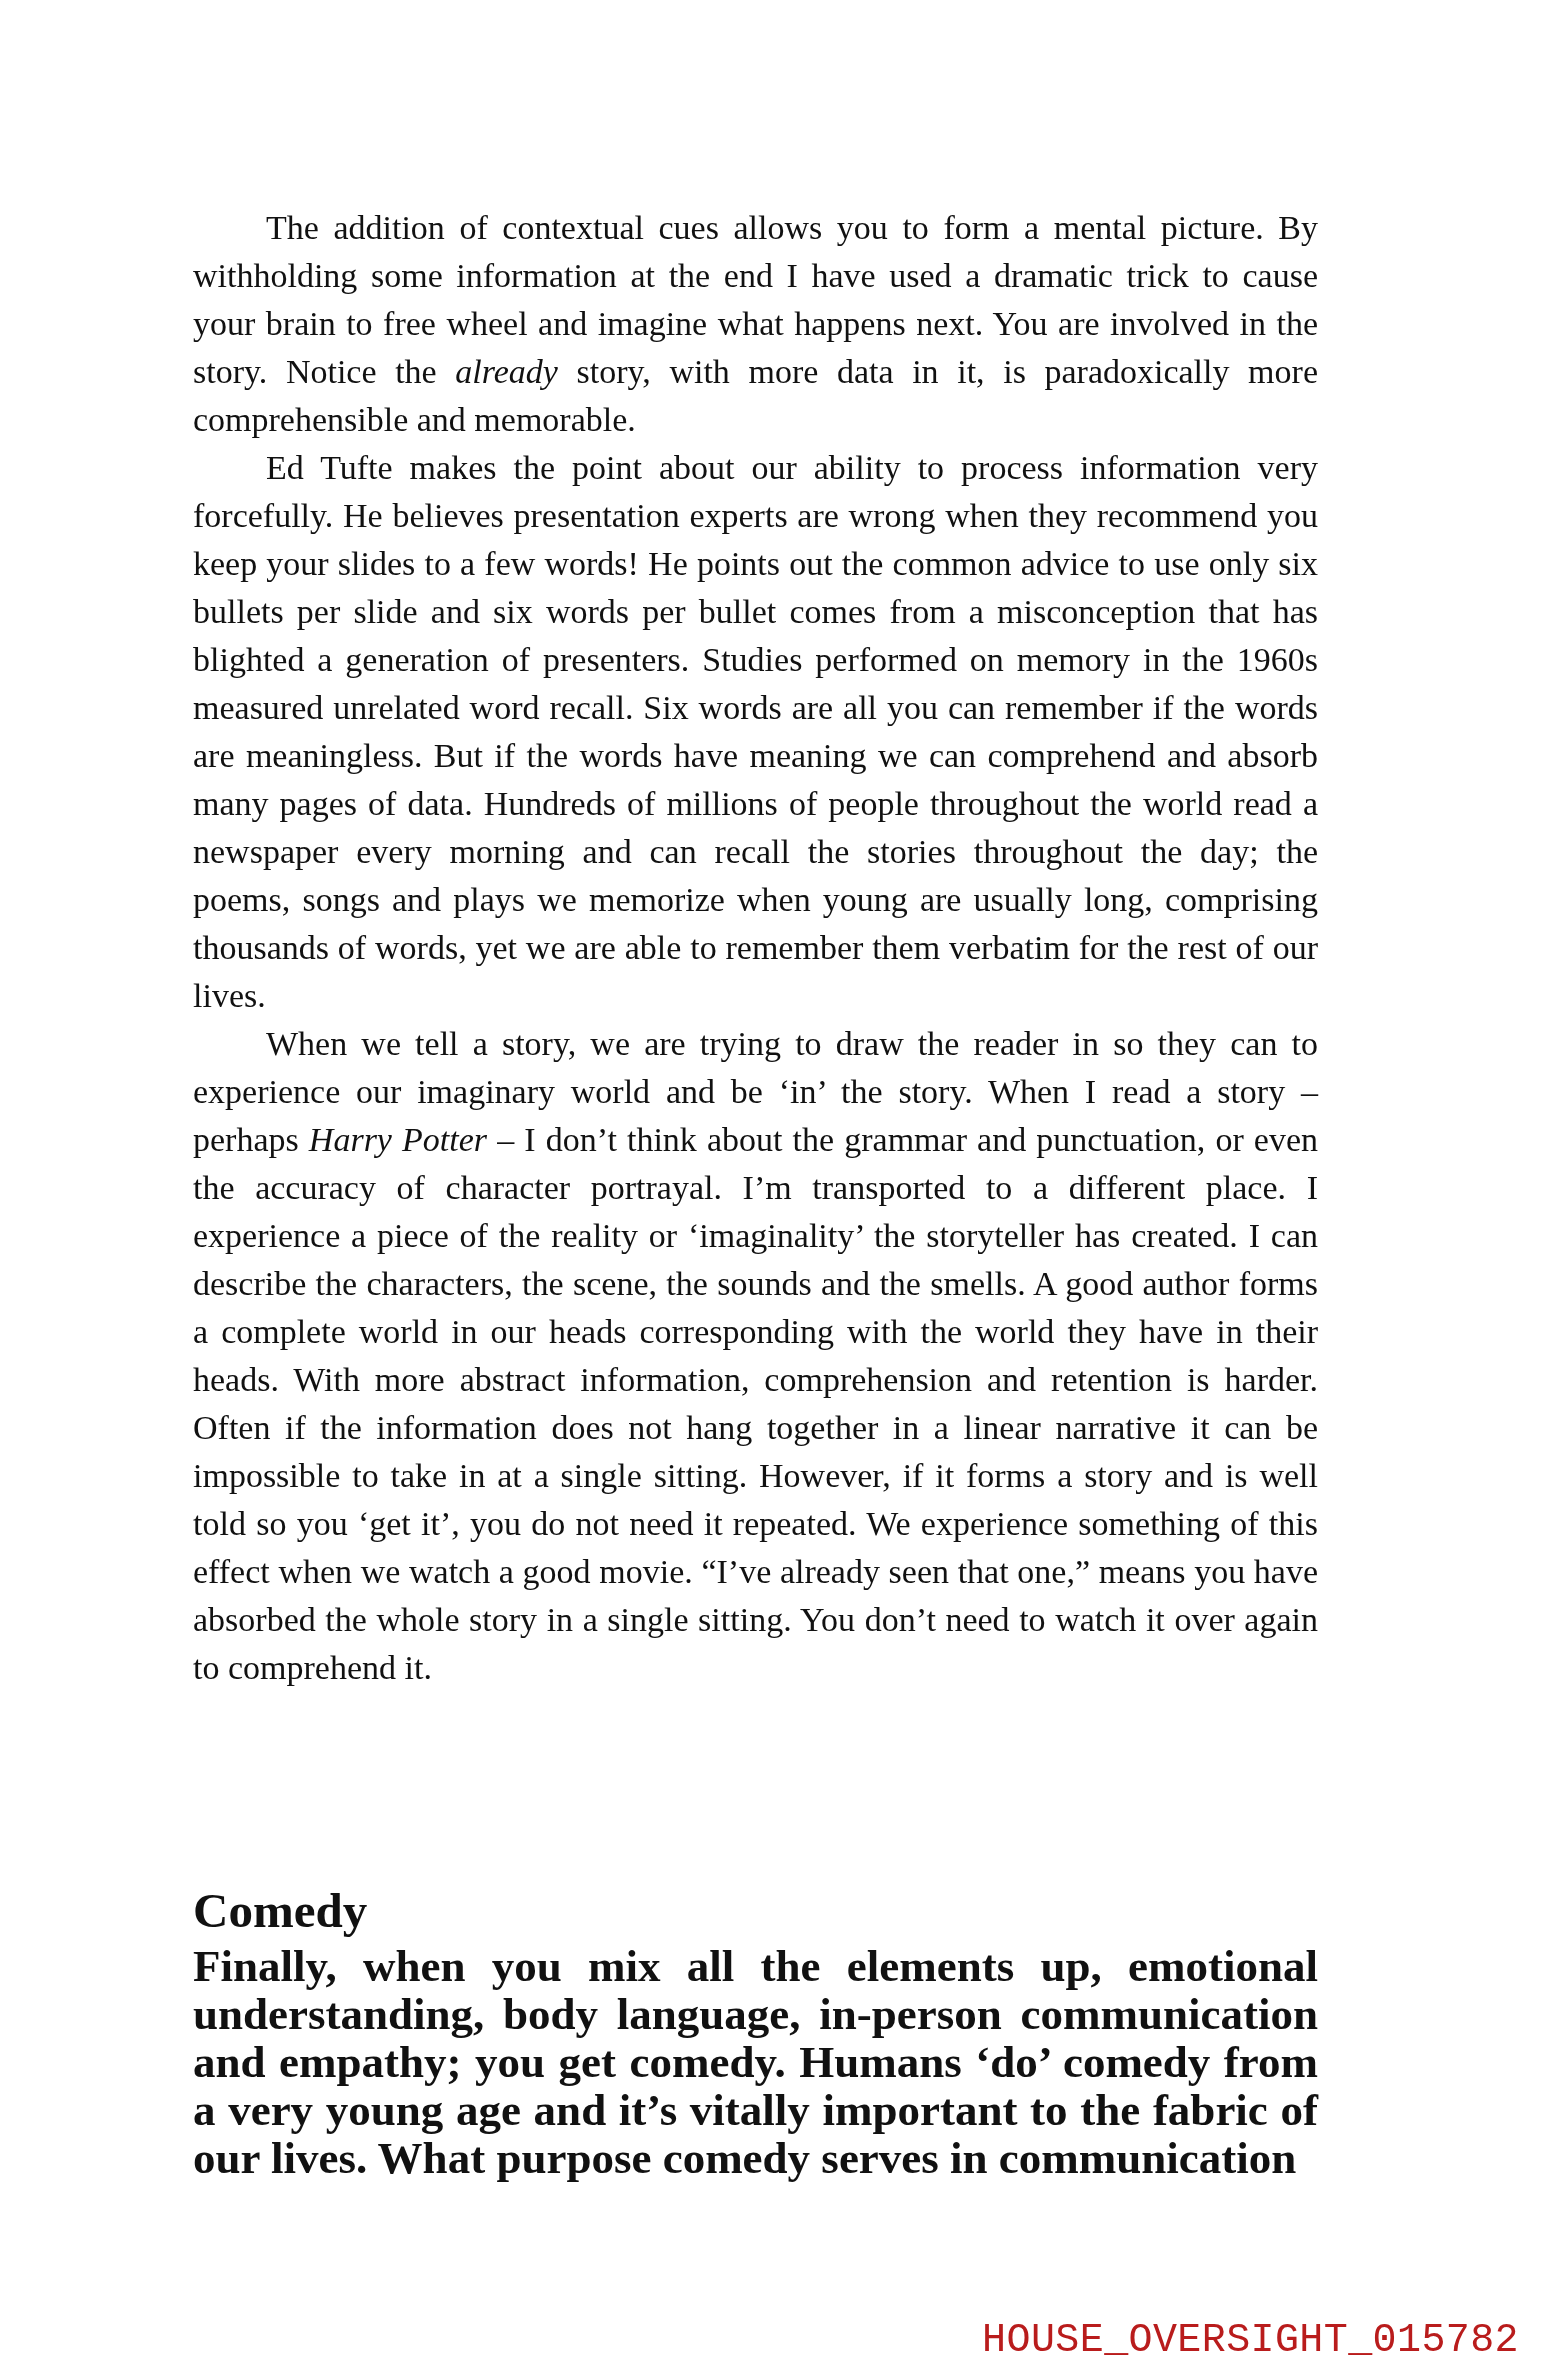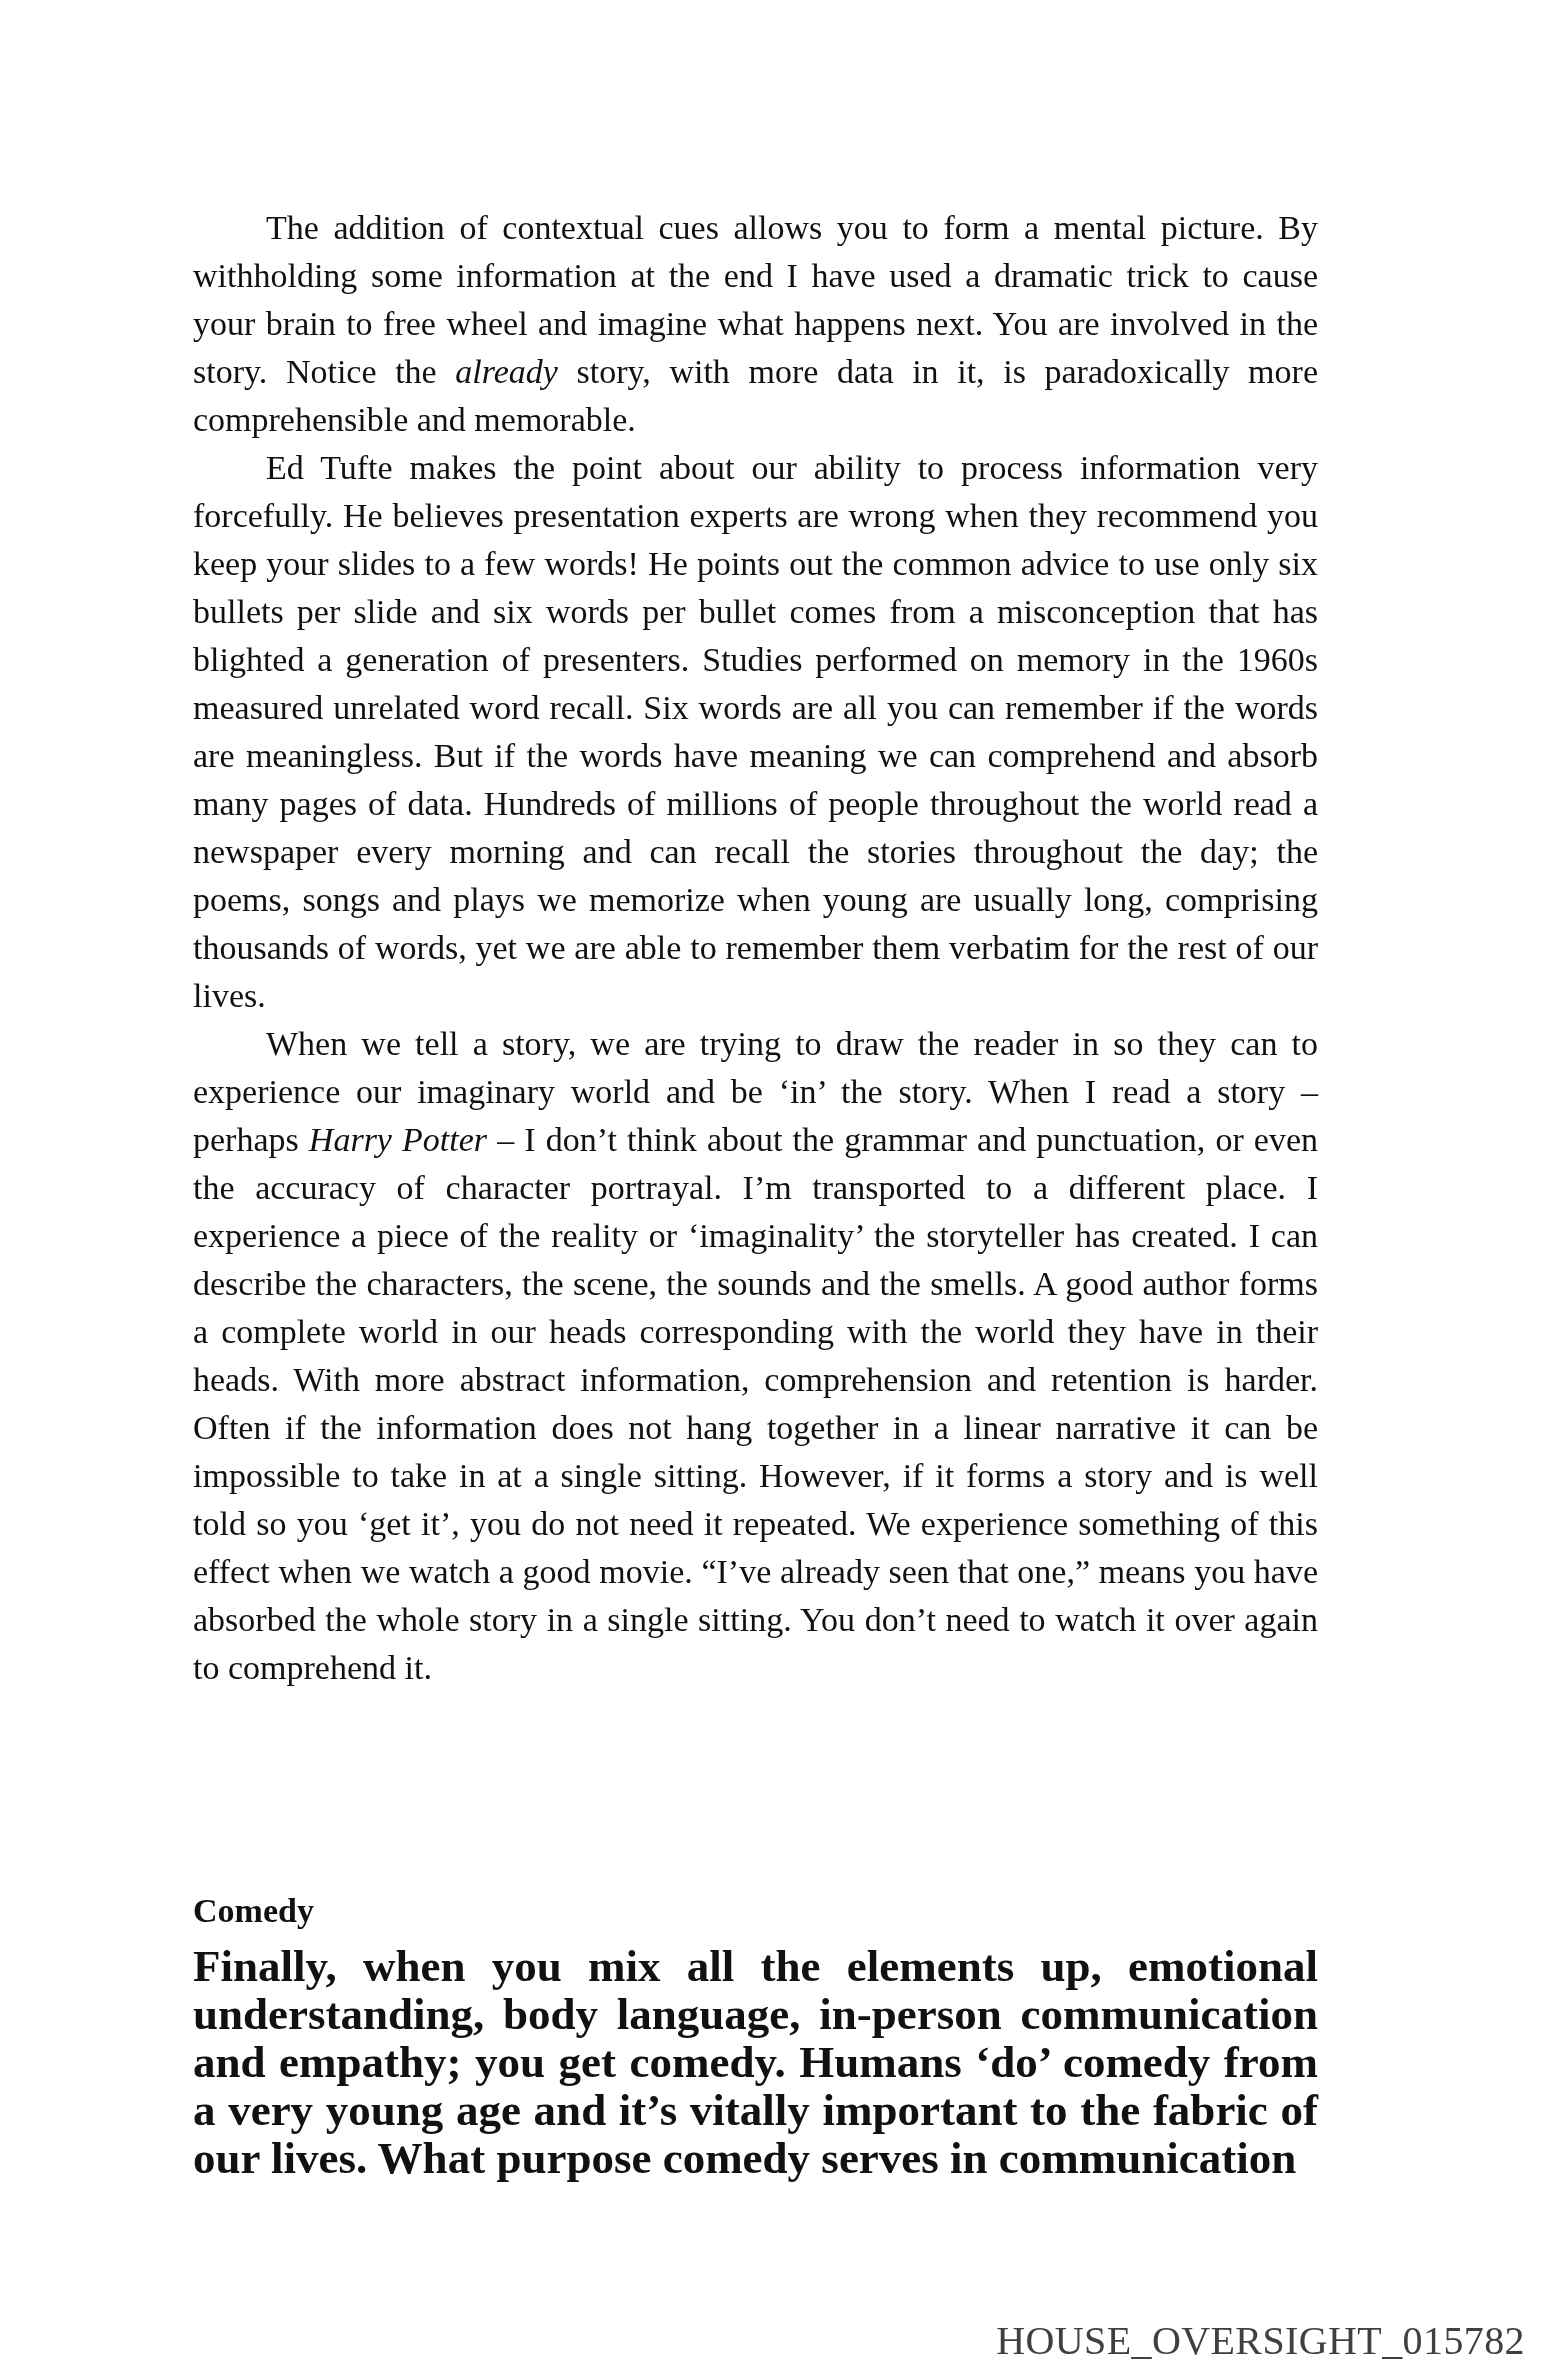--- a/index.html
+++ b/index.html
@@ -52,47 +52,47 @@
       hyphens: none;
     }
     .body-text p {
       margin: 0;
       text-indent: 73px;
     }
     .section-heading {
       position: absolute;
       left: 193px;
       top: 1885px;
-      font-size: 34px;
+      font-size: 49px;
       font-weight: bold;
       line-height: 52px;
     }
     .section-text {
       position: absolute;
       left: 193px;
       top: 1942px;
       width: 1125px;
       font-size: 45px;
       line-height: 48px;
       text-align: justify;
       font-weight: bold;
     }
     .section-text p {
       margin: 0;
       text-indent: 0;
     }
     em { font-style: italic; }
     .bates {
       position: absolute;
-      right: 20px;
+      right: 26px;
       top: 2317px;
-      font-family: Liberation Serif, serif;
+      font-family: Liberation Mono, monospace;
       font-size: 40px;
       line-height: 48px;
-      color: #404040;
+      color: #b91c1c;
       letter-spacing: 0.4px;
     }
   </style>
 </head>
 <body>
 
 <div class="page">
 
 
   <div class="body-text">

